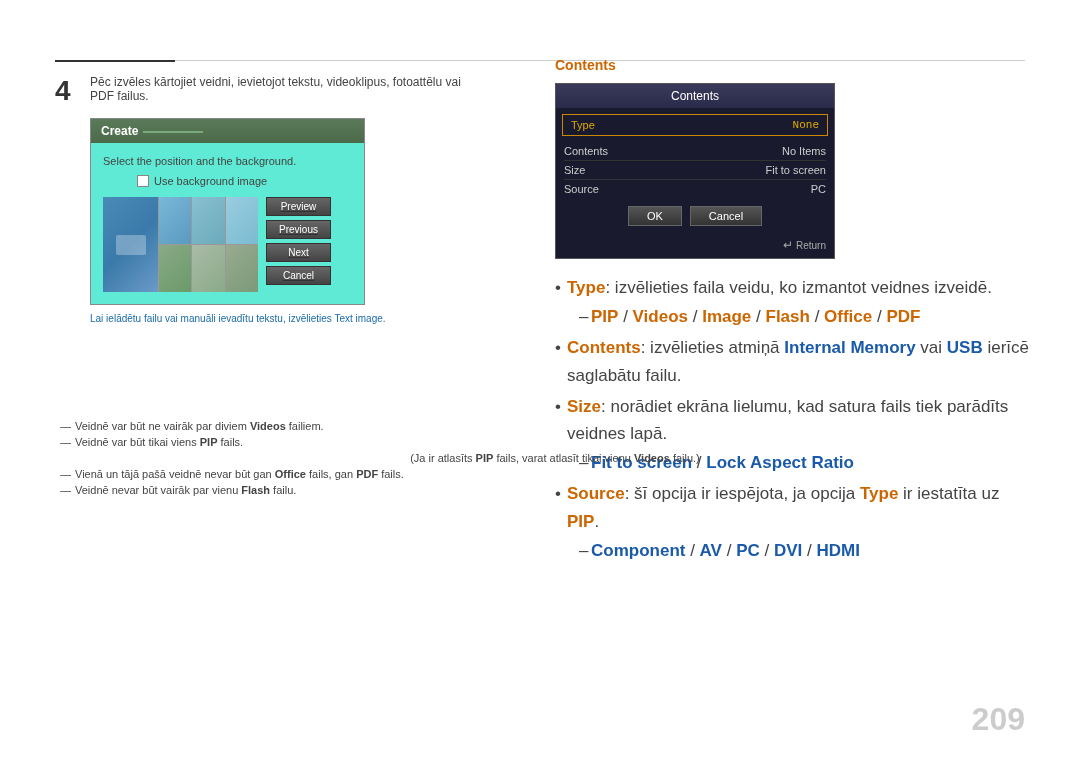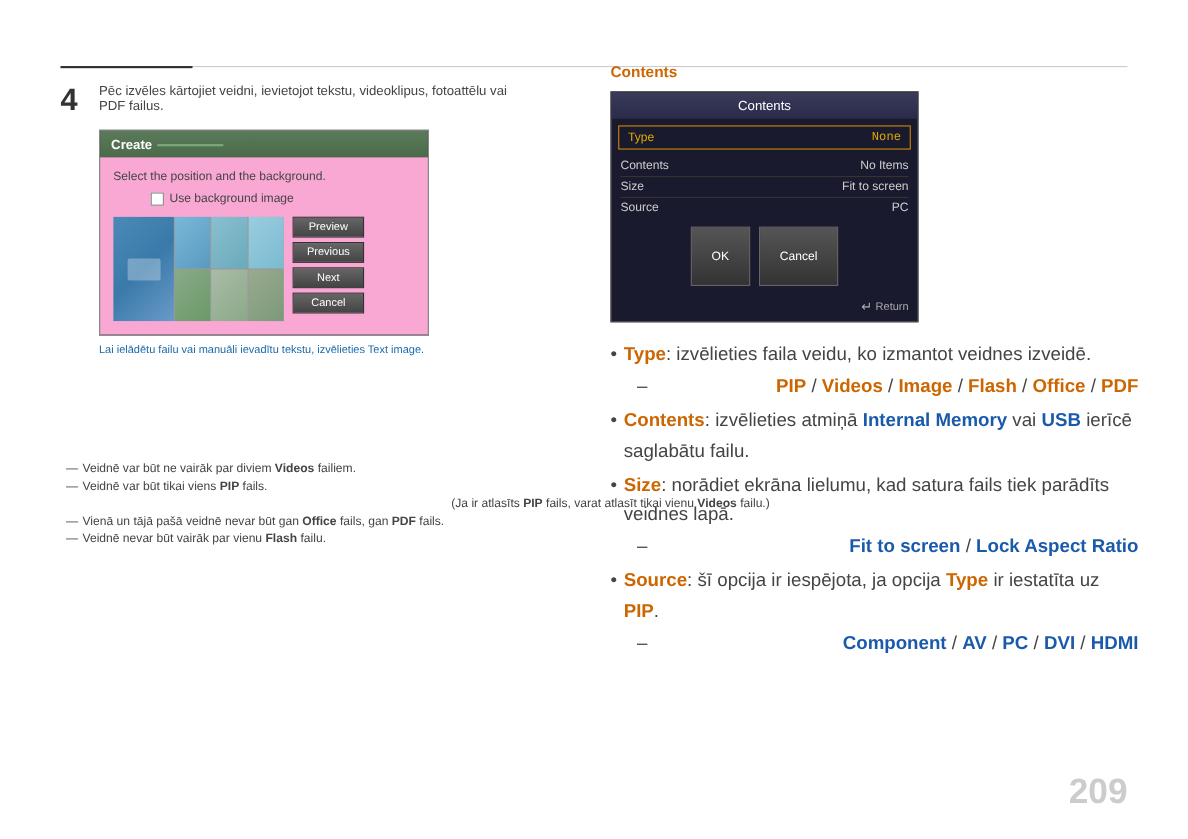--- a/index.html
+++ b/index.html
@@ -53,42 +53,42 @@
     .step-text {
       font-size: 12px;
       color: #444;
       margin-bottom: 15px;
     }
 
     
     .create-dialog {
       border: 1px solid #888;
       background: #2a2a3a;
-      width: 300px;
+      width: 275px;
     }
     .create-dialog-title {
       background: linear-gradient(to bottom, #5a7a5a, #4a6a4a);
       color: #fff;
       padding: 5px 10px;
       font-size: 12px;
       font-weight: bold;
       display: flex;
       align-items: center;
     }
     .create-dialog-title::after {
       content: '';
       display: block;
       height: 2px;
       background: #7aaa7a;
       width: 60px;
       margin-left: 5px;
       margin-top: 1px;
     }
     .create-dialog-body {
-      background: #f9a8d4;
+      background: #5eead4;
       padding: 12px;
       position: relative;
     }
     .create-dialog-label {
       font-size: 11px;
       color: #444;
       margin-bottom: 8px;
     }
     .use-bg-checkbox {
       display: flex;
@@ -118,20 +118,21 @@
       height: 95px;
       background: #ddd;
       overflow: hidden;
       position: relative;
     }
 
     .buttons-col {
       display: flex;
       flex-direction: column;
       gap: 4px;
+      text-decoration: underline;
     }
 
     .dialog-btn {
       background: linear-gradient(to bottom, #666, #444);
       color: #fff;
       border: 1px solid #333;
       padding: 3px 10px;
       font-size: 10px;
       cursor: pointer;
       width: 65px;
@@ -213,21 +214,21 @@
     .modal-buttons {
       display: flex;
       justify-content: center;
       gap: 8px;
       padding: 8px;
     }
     .modal-btn {
       background: linear-gradient(to bottom, #555, #333);
       color: #fff;
       border: 1px solid #666;
-      padding: 20px 18px;
+      padding: 3px 18px;
       font-size: 11px;
       cursor: pointer;
     }
     .modal-return {
       text-align: right;
       padding: 4px 8px 6px;
       font-size: 10px;
       color: #aaa;
       display: flex;
       align-items: center;
@@ -259,21 +260,20 @@
       top: 0;
     }
     .sub-list {
       list-style: none;
       padding-left: 12px;
       margin-top: 2px;
     }
     .sub-list li {
       position: relative;
       padding-left: 12px;
-      text-align: right;
     }
     .sub-list li::before {
       content: '–';
       position: absolute;
       left: 0;
     }
 
     .orange-bold { color: #cc6600; font-weight: bold; }
     .blue-bold { color: #1a5aaa; font-weight: bold; }
     .plain-bold { font-weight: bold; }

